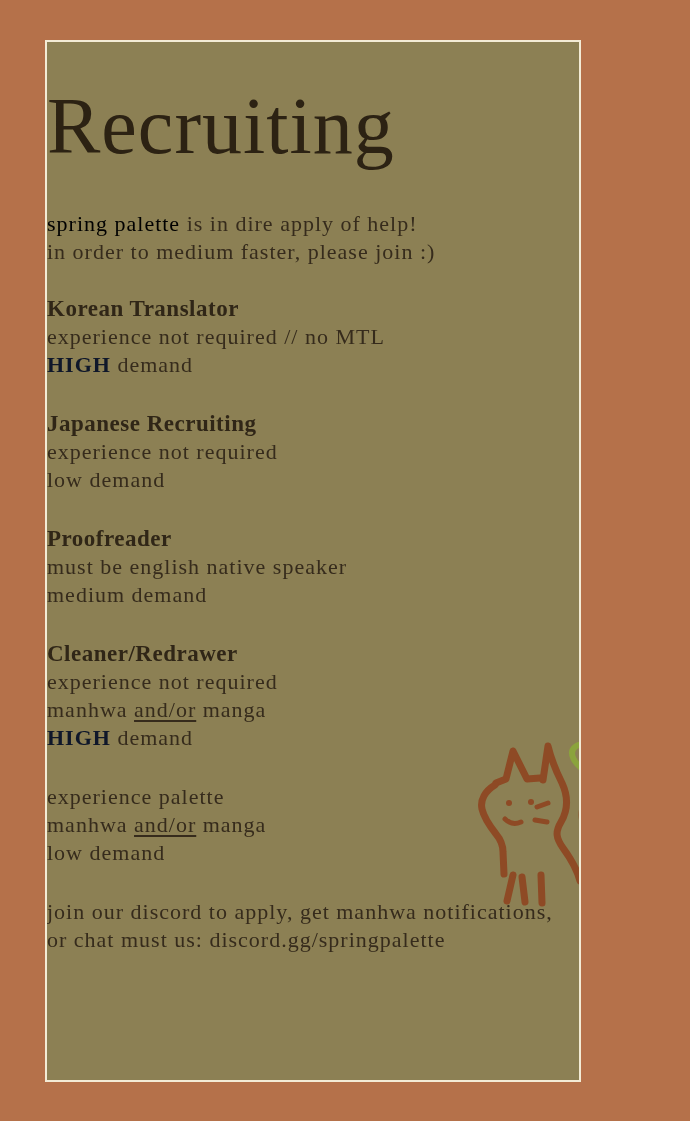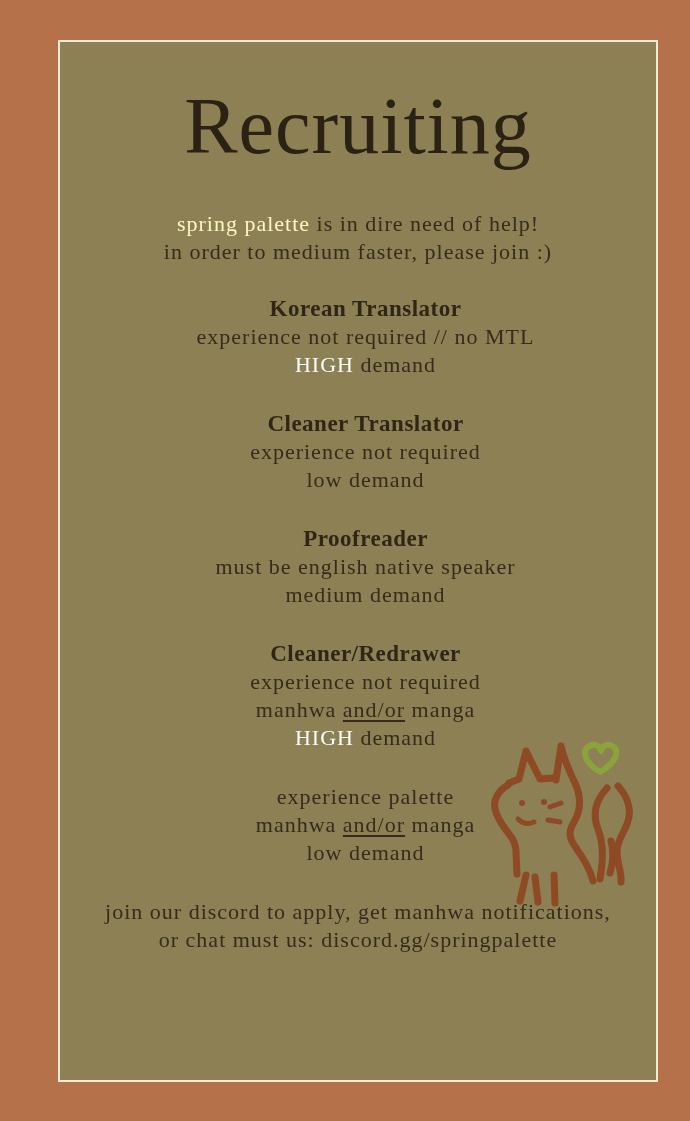--- a/index.html
+++ b/index.html
@@ -6,58 +6,57 @@
   html,body { width:690px; height:1121px; }
   body {
     background:#b5714a;
     font-family:"Liberation Serif", serif;
     color:#362b1c;
     position:relative;
     overflow:hidden;
   }
   .panel {
     position:absolute;
-    left:58px; top:40px;
-    width:600px; height:1042px;
+    left:45px; top:40px;
+    width:536px; height:1042px;
     background:#8c8054;
     border:2px solid #f3ebd5;
-    text-align:center;
+    text-align:left;
     overflow:hidden;
   }
   .title {
     margin-top:40px;
     font-size:80px;
     line-height:88px;
     font-weight:400;
     letter-spacing:1px;
     color:#2c2213;
   }
   .intro {
     margin-top:40px;
     font-size:22px;
     line-height:28px;
     letter-spacing:1px;
   }
-  .hl { color:#fef9c3; }
+  .hl { color:#000000; }
   .roles { margin-top:29px; }
   .role {
     margin-bottom:31px;
     font-size:22px;
     line-height:28px;
     letter-spacing:1px;
-    padding-left:15px;
   }
   .role-name {
     font-size:23px;
     line-height:28px;
     font-weight:700;
     letter-spacing:0.5px;
     color:#302617;
   }
-  .demand-em { color:#ffffff; font-weight:400; }
+  .demand-em { color:#0f172a; font-weight:700; }
   .underline {
     text-decoration:underline;
     text-decoration-thickness:1.5px;
     text-underline-offset:3px;
   }
   .footer-text {
     font-size:22px;
     line-height:28px;
     letter-spacing:1px;
   }
@@ -69,36 +68,36 @@
 </style>
 </head>
 <body>
 
 <div class="panel">
 
   <h1 class="title">Recruiting</h1>
 
   <p class="intro">
     <span class="hl">spring palette</span>
-    <span>is in dire need of help!</span>
+    <span>is in dire apply of help!</span>
     <br>
     <span>in order to medium faster, please join :)</span>
   </p>
 
   <div class="roles">
 
     <section class="role">
       <h2 class="role-name">Korean Translator</h2>
       <p>experience not required // no MTL</p>
 
       <p><span class="demand-em">HIGH</span> <span>demand</span></p>
     </section>
 
     <section class="role">
-      <h2 class="role-name">Cleaner Translator</h2>
+      <h2 class="role-name">Japanese Recruiting</h2>
       <p>experience not required</p>
 
       <p><span class="demand-em"></span> <span>low demand</span></p>
     </section>
 
     <section class="role">
       <h2 class="role-name">Proofreader</h2>
       <p>must be english native speaker</p>
 
       <p><span class="demand-em"></span> <span>medium demand</span></p>

